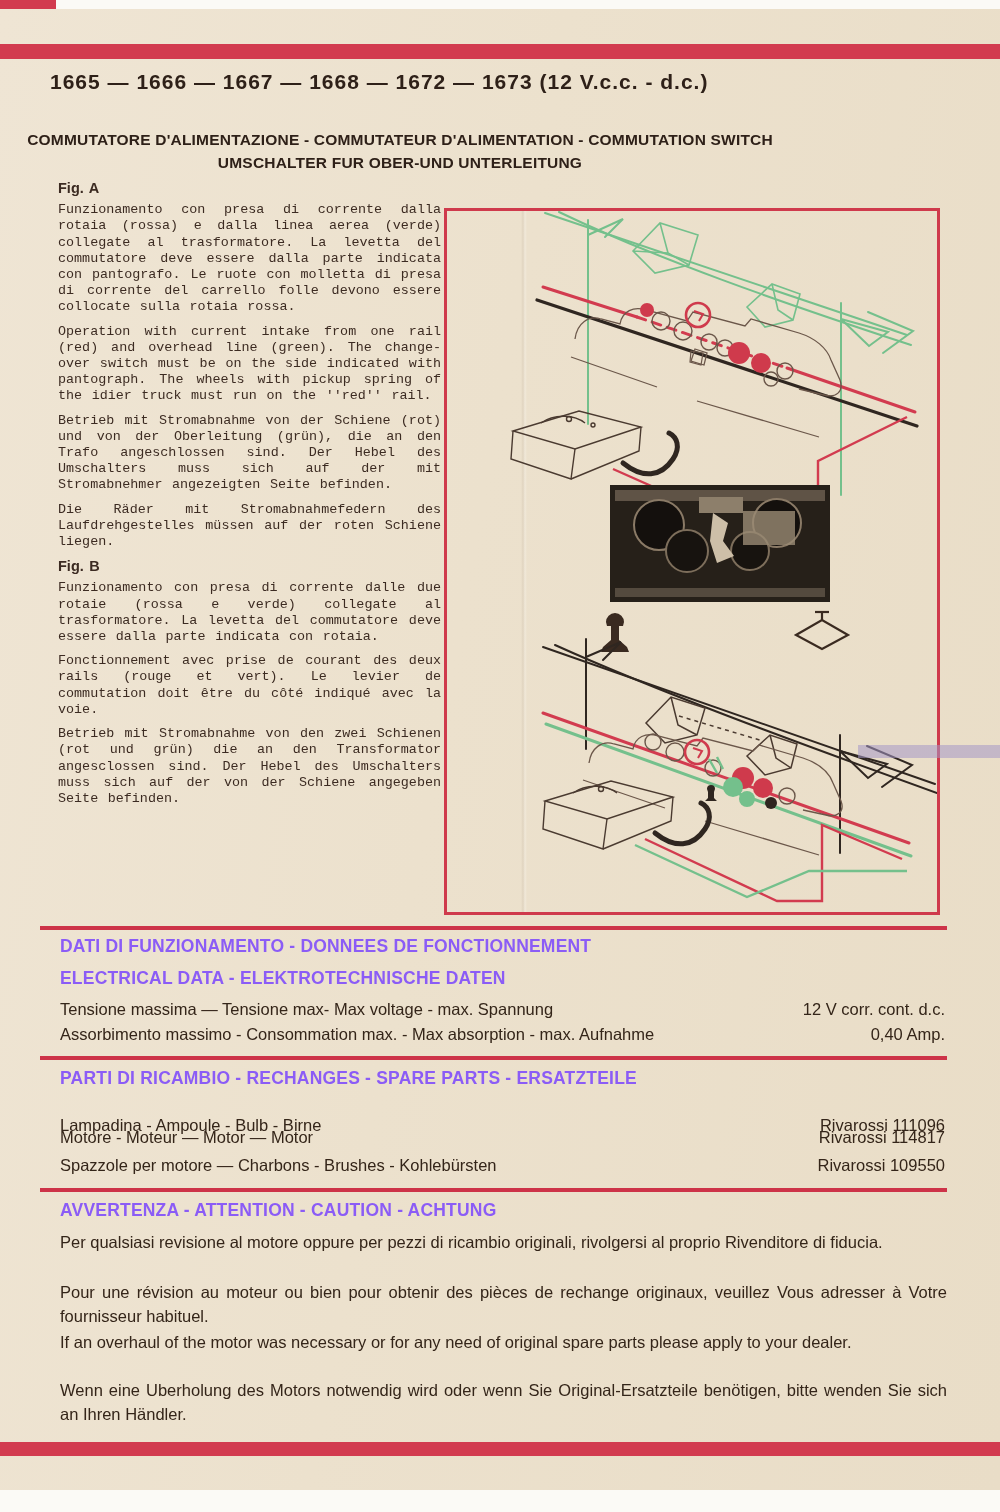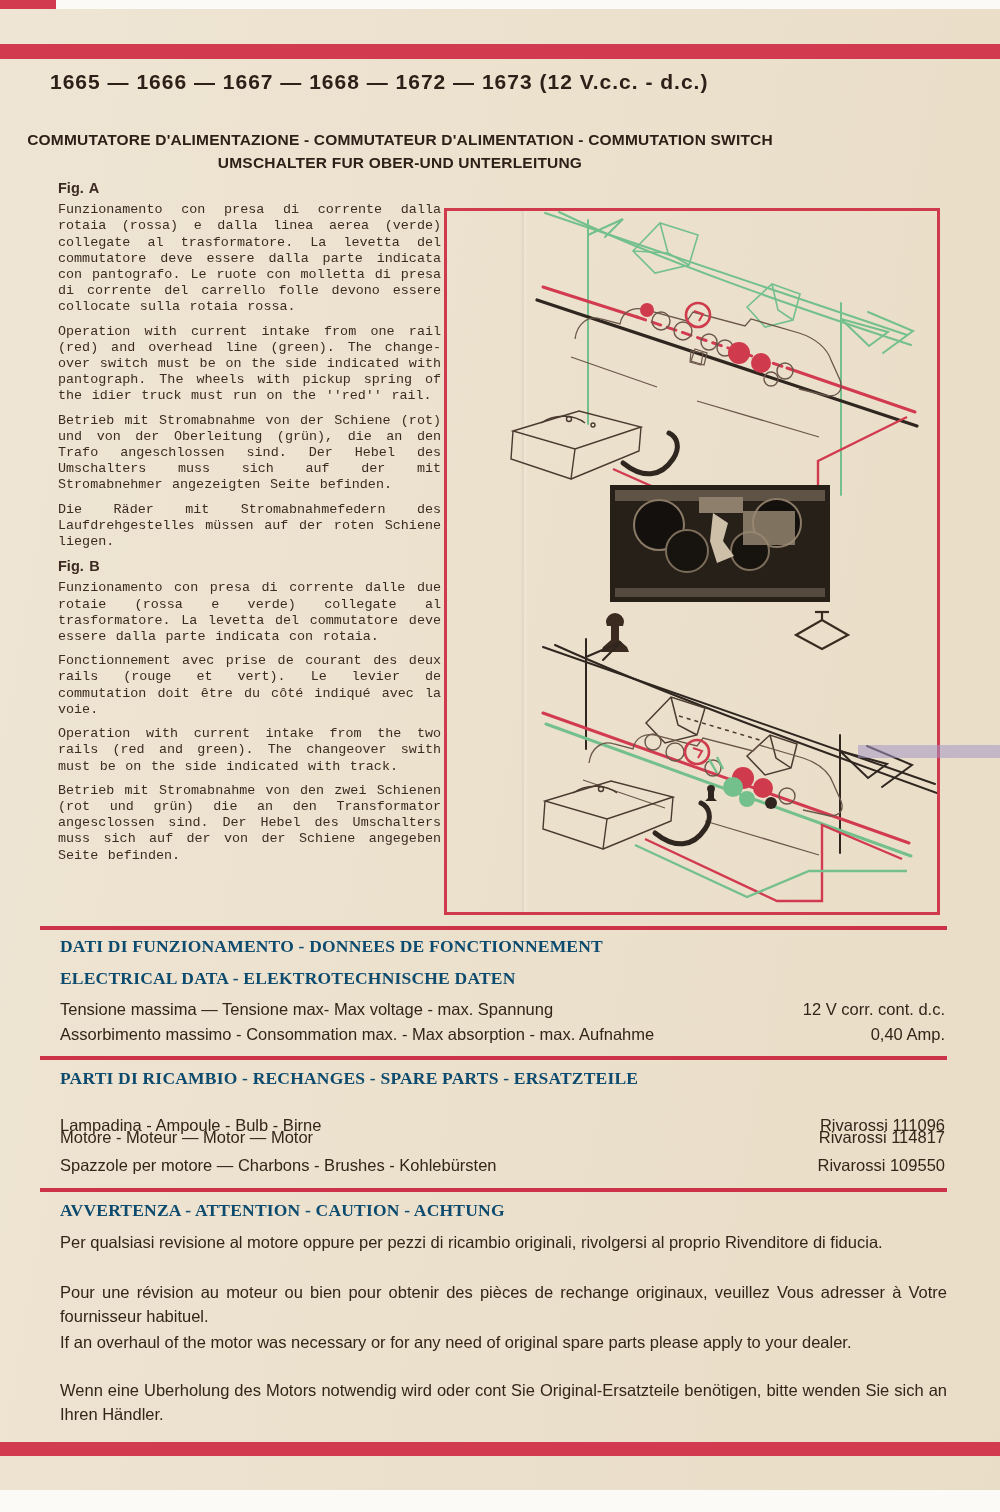--- a/index.html
+++ b/index.html
@@ -50,23 +50,22 @@
   .scan-streak {
     position:absolute; left:858px; top:745px; width:142px; height:13px;
     background:rgba(164,152,198,.55);
   }
 
   .divider { position:absolute; left:40px; width:907px; height:4px; background:#cd3348; }
   .d1 { top:926px; } .d2 { top:1056px; } .d3 { top:1188px; }
 
   .sec-h {
     position:absolute; left:60px; width:885px;
-    font-size:17.5px; font-weight:bold; letter-spacing:.2px; color:#0c4a6e;
+    font-size:17.5px; font-weight:bold; letter-spacing:.2px; color:#8b5cf6;
     white-space:nowrap;
-    font-family:Liberation Serif, serif;
   }
   .row {
     position:absolute; left:60px; width:885px;
     display:flex; justify-content:space-between;
     font-size:16.5px; color:#342519;
   }
   .row .val { text-align:right; white-space:nowrap; }
 
   .notice-p {
     position:absolute; left:60px; width:887px;
@@ -86,21 +85,20 @@
 
 <div class="figcol">
   <div class="figlabel">Fig. A</div>
   <p>Funzionamento con presa di corrente dalla rotaia (rossa) e dalla linea aerea (verde) collegate al trasformatore. La levetta del commutatore deve essere dalla parte indicata con pantografo. Le ruote con molletta di presa di corrente del carrello folle devono essere collocate sulla rotaia rossa.</p>
   <p>Operation with current intake from one rail (red) and overhead line (green). The change-over switch must be on the side indicated with pantograph. The wheels with pickup spring of the idier truck must run on the ''red'' rail.</p>
   <p>Betrieb mit Stromabnahme von der Schiene (rot) und von der Oberleitung (grün), die an den Trafo angeschlossen sind. Der Hebel des Umschalters muss sich auf der mit Stromabnehmer angezeigten Seite befinden.</p>
   <p>Die Räder mit Stromabnahmefedern des Laufdrehgestelles müssen auf der roten Schiene liegen.</p>
   <div class="figlabel">Fig. B</div>
   <p>Funzionamento con presa di corrente dalle due rotaie (rossa e verde) collegate al trasformatore. La levetta del commutatore deve essere dalla parte indicata con rotaia.</p>
   <p>Fonctionnement avec prise de courant des deux rails (rouge et vert). Le levier de commutation doit être du côté indiqué avec la voie.</p>
-  <p>Operation with current intake from the two rails (red and green). The changeover swith must be on the side indicated with track.</p>
   <p>Betrieb mit Stromabnahme von den zwei Schienen (rot und grün) die an den Transformator angesclossen sind. Der Hebel des Umschalters muss sich auf der von der Schiene angegeben Seite befinden.</p>
 </div>
 
 <div class="diagram-box">
   <div class="crease"></div>
   <svg width="490" height="701" viewBox="0 0 490 701">
 
     <g>
 
       <g stroke="#74c08c" fill="none" stroke-width="2" stroke-linecap="round">
@@ -270,15 +268,15 @@
   <span class="lbl">Spazzole per motore — Charbons - Brushes - Kohlebürsten</span>
   <span class="val">Rivarossi 109550</span>
 </div>
 
 <div class="divider d3"></div>
 <div class="sec-h" style="top:1200px;">AVVERTENZA - ATTENTION - CAUTION - ACHTUNG</div>
 
 <div class="notice-p" style="top:1230px;">Per qualsiasi revisione al motore oppure per pezzi di ricambio originali, rivolgersi al proprio Rivenditore di fiducia.</div>
 <div class="notice-p" style="top:1280px;">Pour une révision au moteur ou bien pour obtenir des pièces de rechange originaux, veuillez Vous adresser à Votre fournisseur habituel.</div>
 <div class="notice-p" style="top:1330px;">If an overhaul of the motor was necessary or for any need of original spare parts please apply to your dealer.</div>
-<div class="notice-p" style="top:1378px;">Wenn eine Uberholung des Motors notwendig wird oder cont Sie Original-Ersatzteile benötigen, bitte wenden Sie sich an Ihren Händler.</div>
+<div class="notice-p" style="top:1378px;">Wenn eine Uberholung des Motors notwendig wird oder wenn Sie Original-Ersatzteile benötigen, bitte wenden Sie sich an Ihren Händler.</div>
 
 <div class="red band-bottom"></div>
 
 </body></html>

